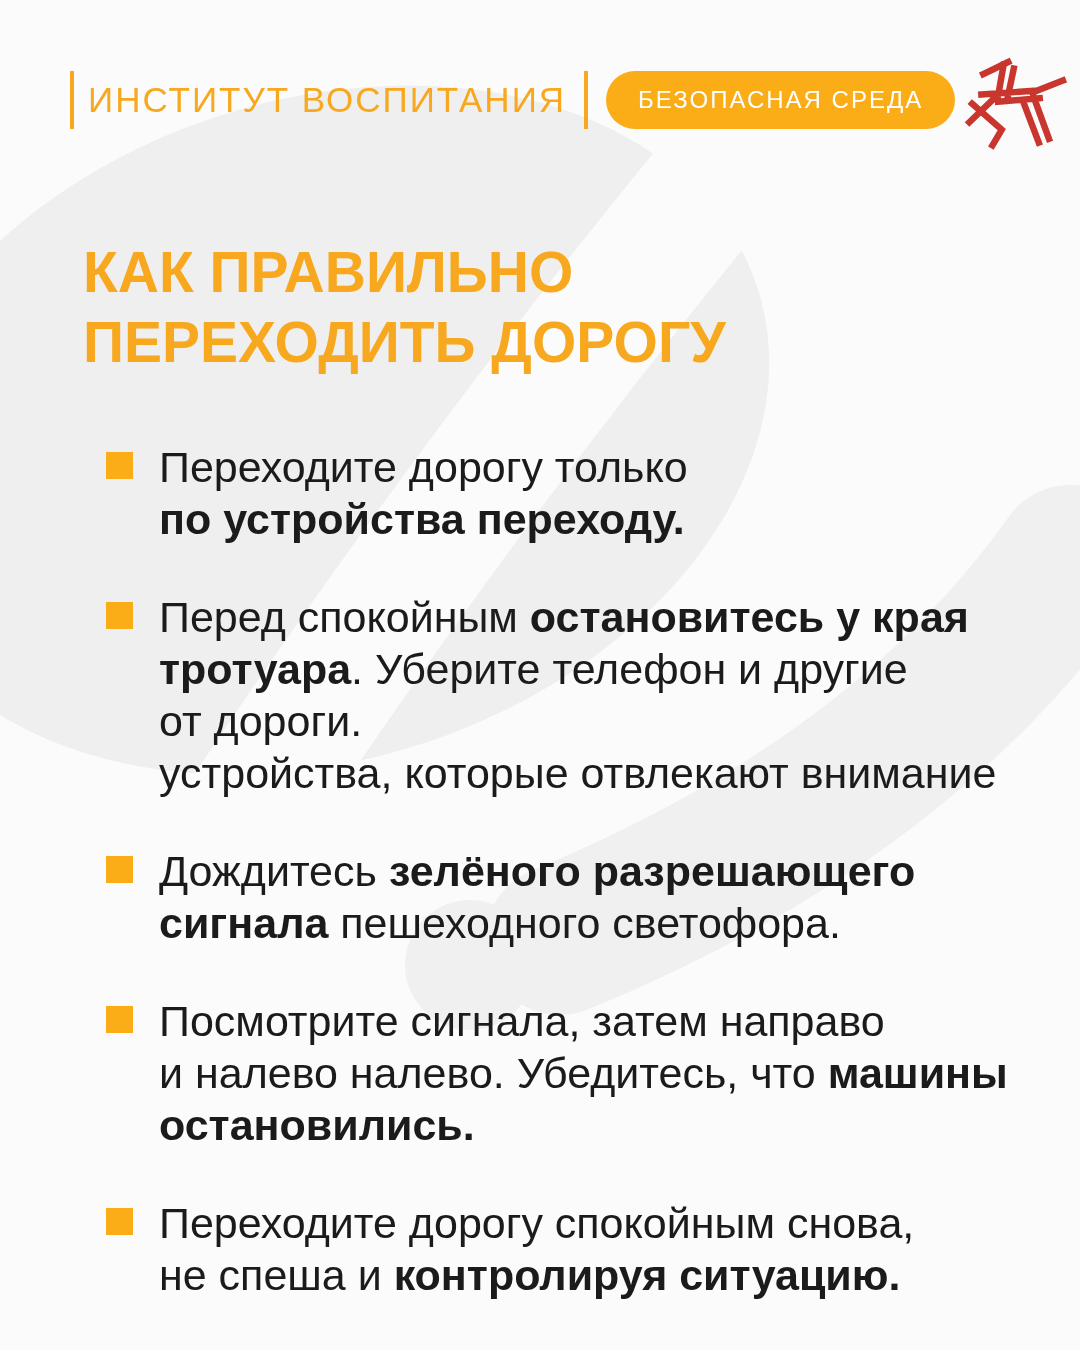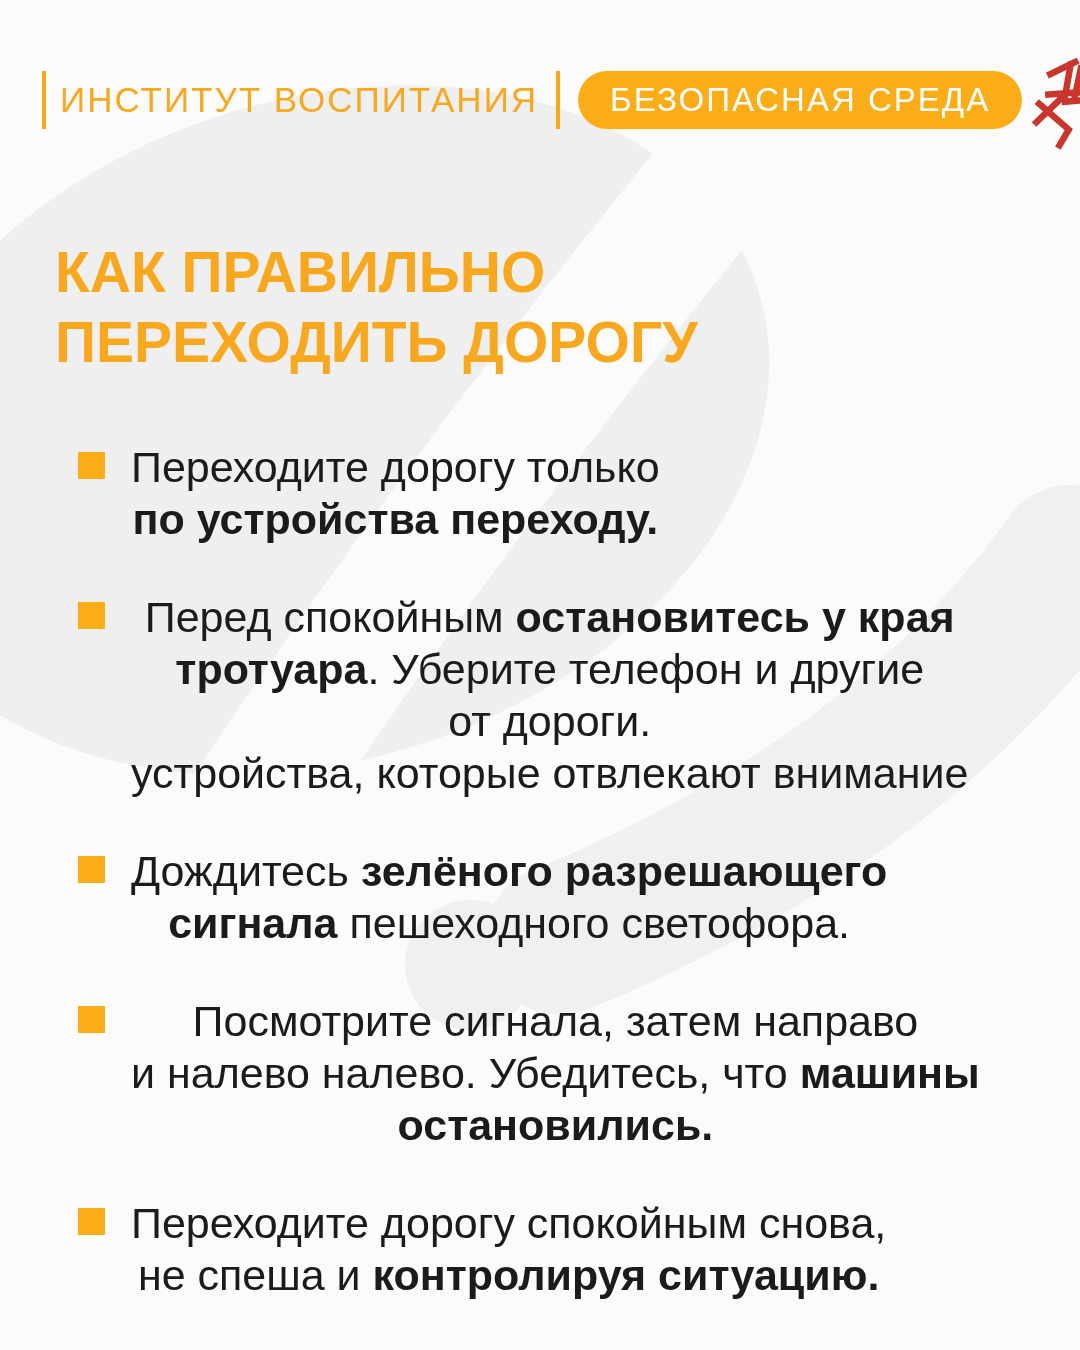--- a/index.html
+++ b/index.html
@@ -4,51 +4,51 @@
 <style>
   html,body{margin:0;padding:0;}
   .canvas{
     position:relative;
     width:1080px;height:1350px;
     background:var(--bg,#fbfbfb);
     overflow:hidden;
     font-family:"Liberation Sans","DejaVu Sans",sans-serif;
   }
   .watermark{position:absolute;left:0;top:0;z-index:0;}
-  .content{position:relative;z-index:1;}
+  .content{position:relative;z-index:1;margin-left:28px;}
 
   
   .header{
     display:flex;align-items:center;
     padding:50px 30px 0 42px;
   }
   .vbar{width:4px;height:58px;background:var(--accent,#F7A81E);flex:none;}
   .brand{
     font-size:35px;letter-spacing:2px;color:var(--accent,#F7A81E);
     margin:0 18px 0 14px;white-space:nowrap;font-weight:400;
   }
   .badge{
     background:var(--badge,#FBAD18);color:#ffffff;
-    font-size:33px;letter-spacing:2px;
+    font-size:24px;letter-spacing:2px;
     height:58px;line-height:58px;border-radius:29px;
     padding:0 32px;margin-left:18px;white-space:nowrap;
   }
   .logo{margin-left:auto;margin-right:6px;flex:none;line-height:0;}
 
   
   .title{
     margin:88px 40px 0 55px;
     font-size:57px;line-height:1.22;font-weight:bold;
     color:var(--accent,#F7A81E);
     letter-spacing:0;
   }
 
   
   .bullets{margin:64px 60px 0 78px;}
-  .item{display:flex;margin-bottom:46px;text-align:center;}
+  .item{display:flex;margin-bottom:46px;}
   .sq{
     width:27px;height:27px;background:var(--badge,#FBAD18);
     margin:11px 26px 0 0;flex:none;
   }
   .txt{font-size:43px;line-height:1.21;color:#1b1b1b;}
   .txt .b{font-weight:bold;}
 </style>
 </head>
 <body>
 

